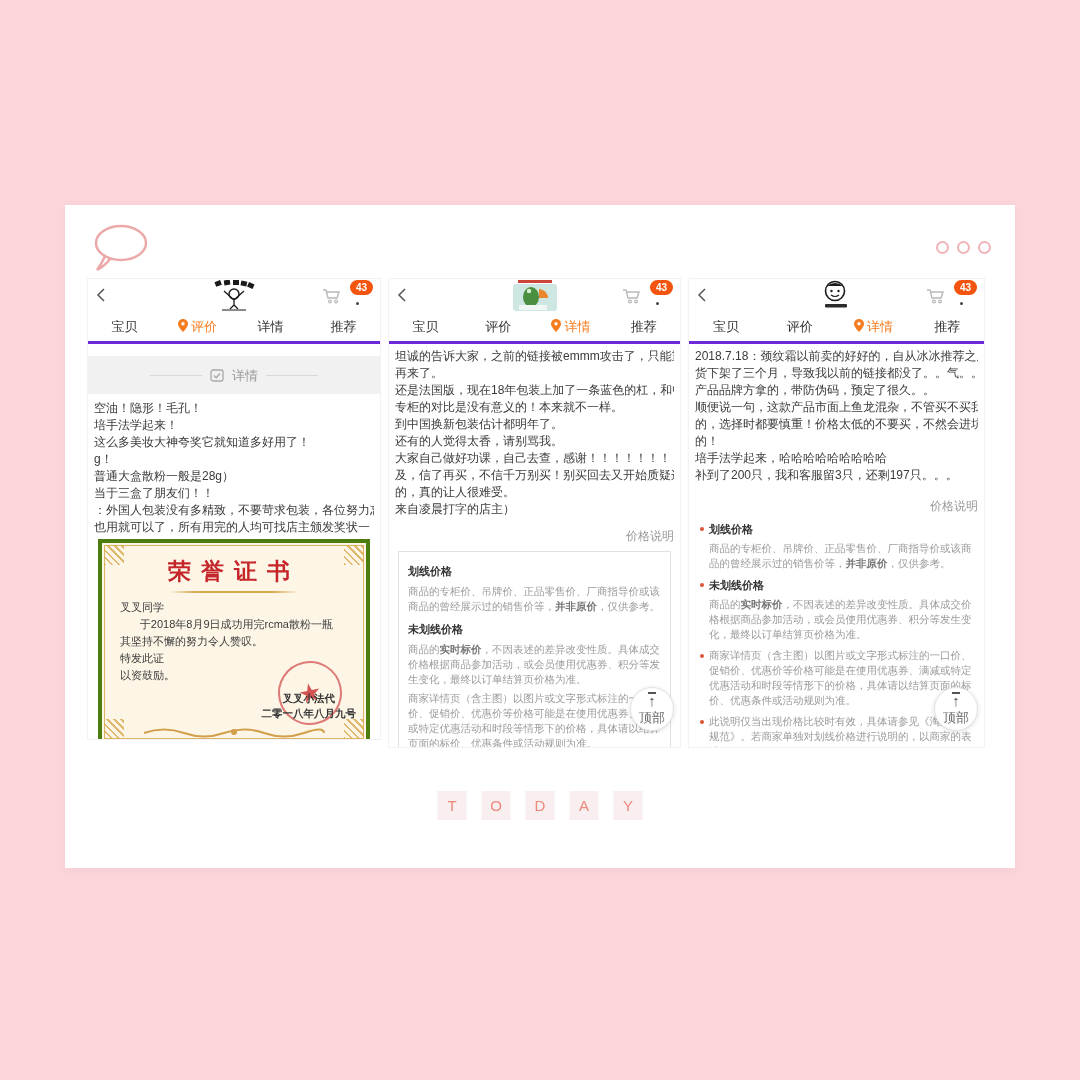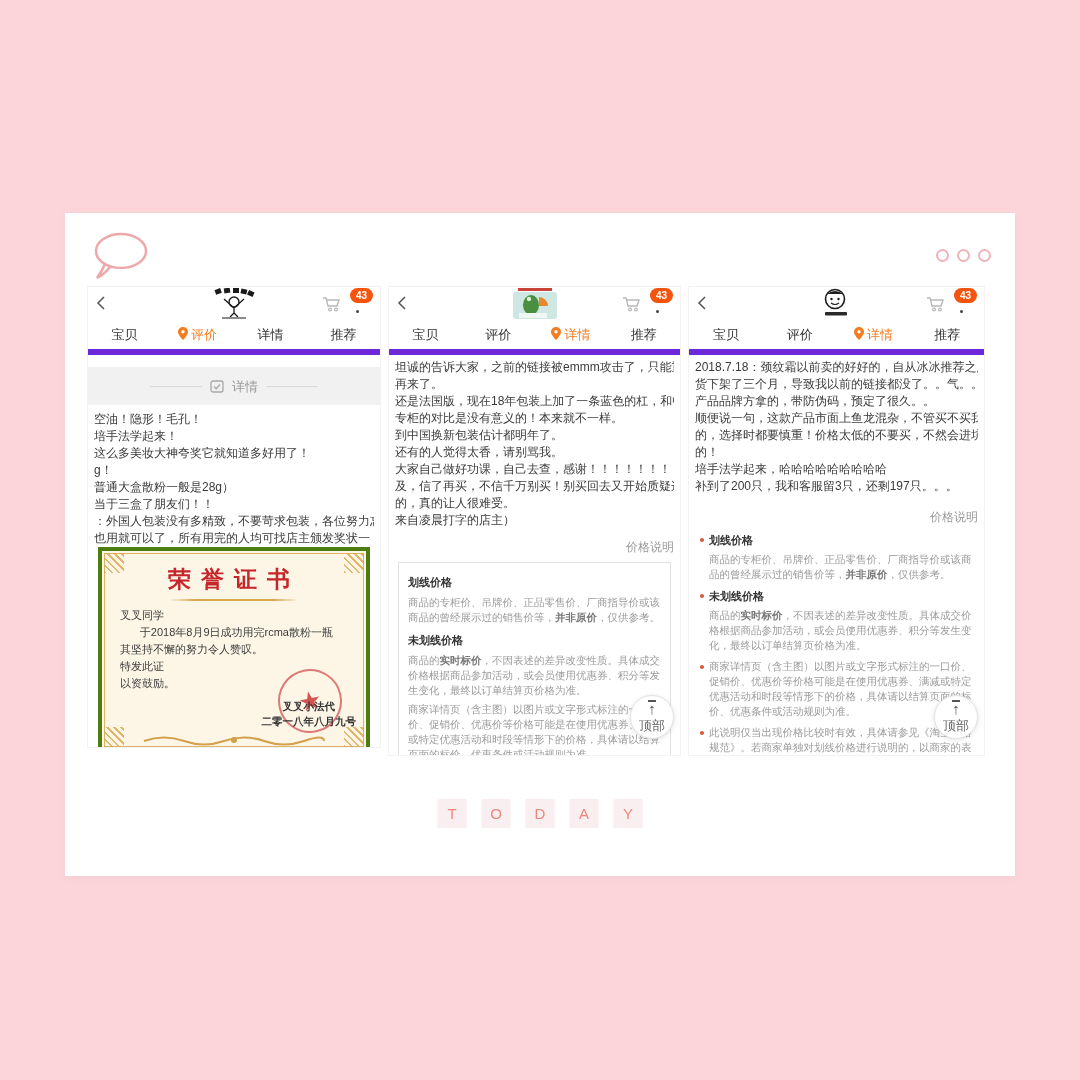--- a/index.html
+++ b/index.html
@@ -1,41 +1,41 @@
 <!DOCTYPE html>
 <html><head>
 <meta charset="utf-8">
 <style>
   html,body{margin:0;padding:0;}
   body{
     width:1080px;height:1080px;position:relative;background:#fbd5da;
     font-family:"Liberation Sans","DejaVu Sans",sans-serif;overflow:hidden;
   }
-  .card{position:absolute;left:65px;top:205px;width:950px;height:663px;background:#ffffff;box-shadow:0 2px 10px rgba(0,0,0,0.04);margin-top:8px;}
+  .card{position:absolute;left:65px;top:205px;width:950px;height:663px;background:#ffffff;box-shadow:0 2px 10px rgba(0,0,0,0.04);}
   
   .bubble{position:absolute;left:26px;top:18px;}
   .dots{position:absolute;right:24px;top:36px;display:flex;gap:8px;}
   .dot{width:9px;height:9px;border:2px solid #f0b3b8;border-radius:50%;}
   .today{position:absolute;left:50%;transform:translateX(-50%);top:586px;display:flex;gap:15px;}
   .today-letter{width:29px;height:29px;background:#f9eef0;color:#ec897a;font-size:15px;display:flex;align-items:center;justify-content:center;}
   
   .screens{position:absolute;left:22px;top:73px;display:flex;gap:7px;}
   .screen{position:relative;background:#fff;overflow:hidden;border:1px solid #f4f2f2;box-sizing:border-box;}
   .s1{width:294px;height:462px;}
   .s2{width:293px;height:470px;}
   .s3{width:297px;height:470px;}
   
   .nav{position:relative;height:33px;}
   .back{position:absolute;left:8px;top:8px;}
   .logo{position:absolute;left:50%;transform:translateX(-50%);top:1px;}
   .cart{position:absolute;right:38px;top:9px;}
   .badge{position:absolute;right:7px;top:1px;background:#f4540d;color:#fff;font-size:10px;font-weight:bold;border-radius:10px;padding:2px 6px;}
   .more-dot{position:absolute;right:21px;top:23px;width:3px;height:3px;background:#444;border-radius:50%;}
   
-  .tabs{display:flex;height:29px;align-items:center;border-bottom:6px solid #6d28d9;font-size:13px;color:#333;}
+  .tabs{display:flex;height:29px;align-items:center;border-bottom:3px solid #6d28d9;font-size:13px;color:#333;}
   .tab{flex:1;display:flex;align-items:center;justify-content:center;gap:3px;}
   .tab.active{color:#f57c1f;}
   
   .content{padding:4px 6px 0;font-size:12px;color:#3a3a3a;line-height:17px;}
   .line{margin:0;white-space:nowrap;overflow:hidden;}
   .divider-bar{margin:8px -6px 6px;height:38px;background:#f1f1f1;display:flex;align-items:center;justify-content:center;gap:8px;color:#9a9a9a;font-size:13px;}
   .divider-line{width:52px;height:1px;background:#d9d9d9;}
   
   .price-title{margin:10px 0 6px;padding-left:4px;color:#999;font-size:12px;text-align:right;}
   .price-box{margin:0 3px;border:1px solid #e2e2e2;padding:4px 9px 10px;}

